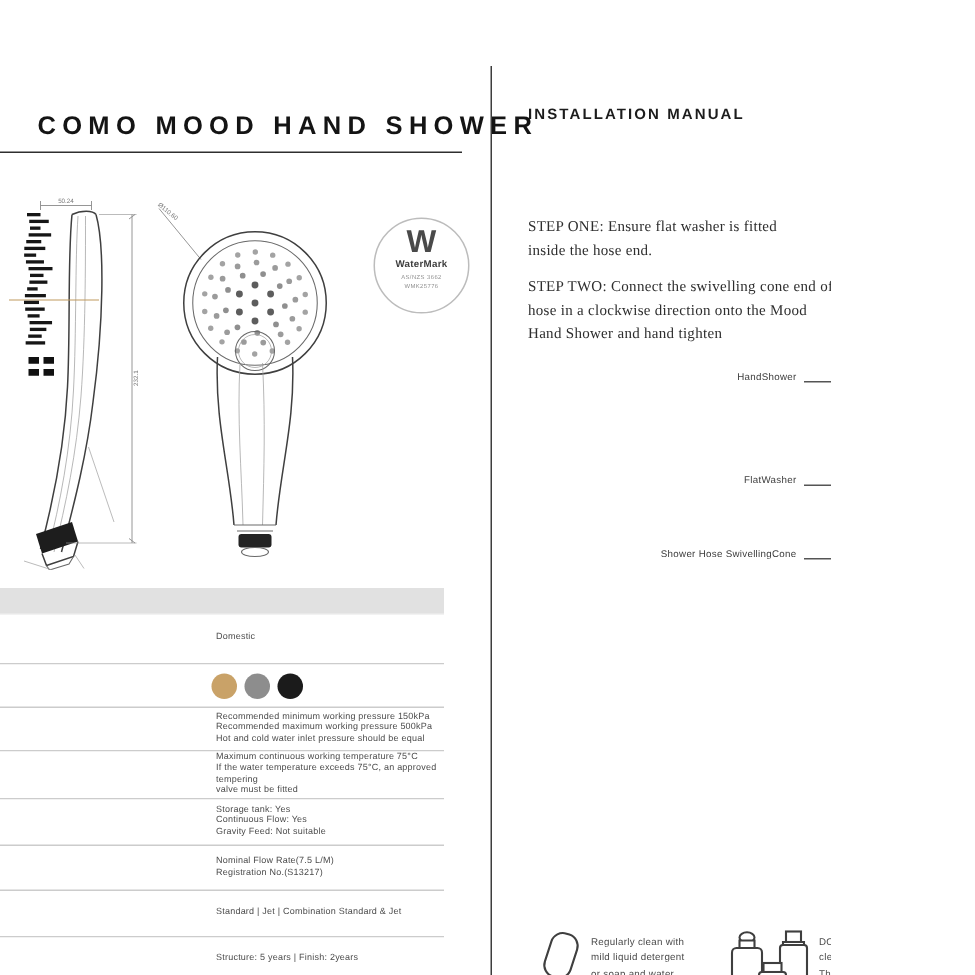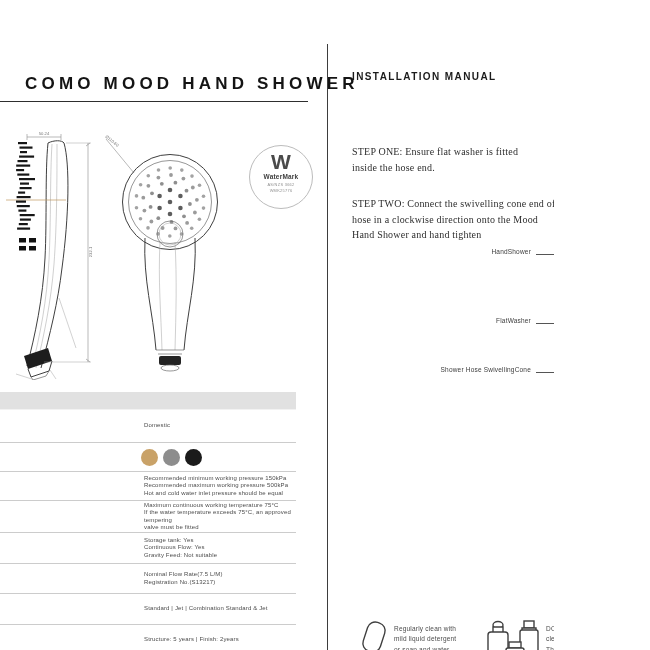--- a/index.html
+++ b/index.html
@@ -223,21 +223,21 @@
       <div class="scell">Structure: 5 years | Finish: 2years</div>
     </div>
   </div>
 
   <div class="divider"></div>
 
   <div class="manual-heading">INSTALLATION MANUAL</div>
 
   <div class="step" style="top:100px;">STEP ONE: Ensure flat washer is fitted
 inside the hose end.</div>
-  <div class="step" style="top:152px;">STEP TWO: Connect the swivelling cone end of
+  <div class="step" style="top:140px;">STEP TWO: Connect the swivelling cone end of
 hose in a clockwise direction onto the Mood
 Hand Shower and hand tighten</div>
 
   <svg style="left:604px;top:22px;width:46px;height:100px;" viewBox="0 0 46 100">
     <circle cx="64" cy="47" r="38" fill="none" stroke="#3f3f3f" stroke-width="1.7"></circle>
     <circle cx="64" cy="47" r="34" fill="none" stroke="#8a8a8a" stroke-width="0.7"></circle>
     <g id="right-head-dots">
         <circle cx="59.4" cy="73.1" r="2.2" fill="#6f6f6f"></circle>
         <circle cx="52.4" cy="70.8" r="2.2" fill="#6f6f6f"></circle>
         <circle cx="46.3" cy="66.7" r="2.2" fill="#6f6f6f"></circle>

